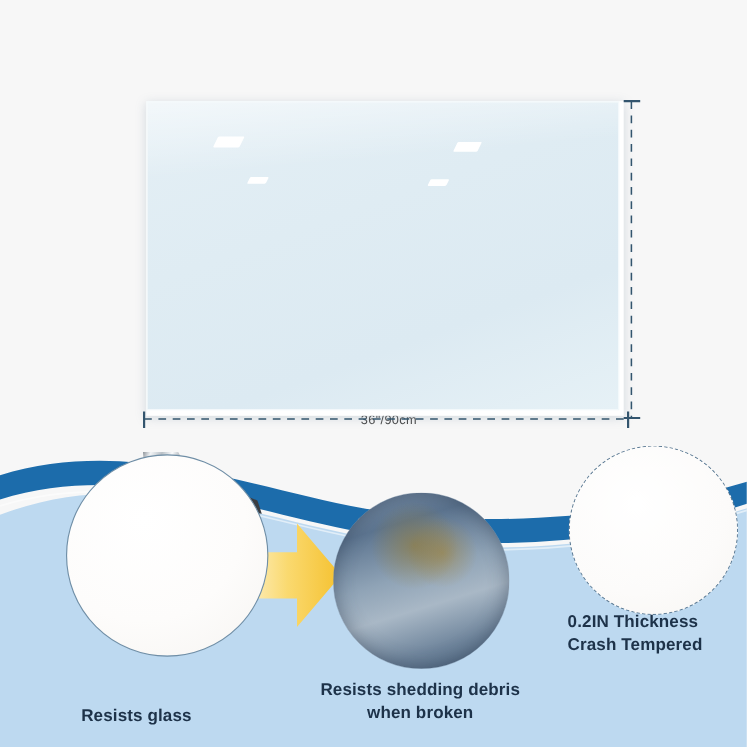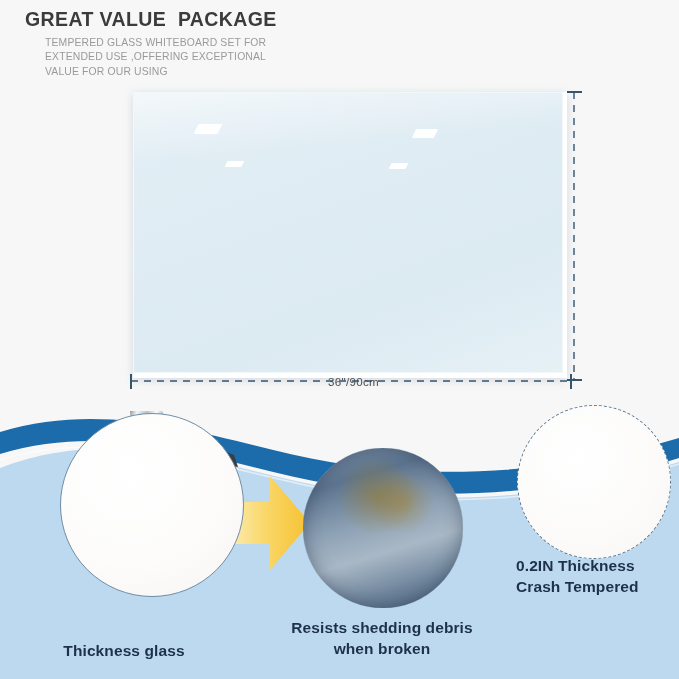--- a/index.html
+++ b/index.html
@@ -97,26 +97,20 @@
       radial-gradient(circle at 62% 34%,rgba(168,132,48,.5) 0%,rgba(168,132,48,0) 22%),
       linear-gradient(163deg,#7f94ab 0%,#5d7590 22%,#8fa3b6 46%,#a9b8c6 62%,#6f859c 82%,#49627d 100%);
     box-shadow:inset 0 0 18px rgba(30,45,65,.45);
   }
 </style>
 </head>
 <body>
 
 <div id="stage">
 
-  <div id="header">
-    <div id="title">GREAT VALUE  PACKAGE</div>
-    <div id="subtitle">TEMPERED GLASS WHITEBOARD SET FOR
-EXTENDED USE ,OFFERING EXCEPTIONAL
-VALUE FOR OUR USING</div>
-  </div>
 
   <div id="board-wrap">
     <div id="board-shadow"></div>
     <div id="board">
       <div id="board-inner"></div>
       <span class="glint g1"></span>
       <span class="glint g2"></span>
       <span class="glint g3"></span>
       <span class="glint g4"></span>
     </div>
@@ -258,19 +252,19 @@
 
       <ellipse cx="122" cy="74" rx="9" ry="7" fill="#e8b89c"></ellipse>
       <path d="M126,66 L136,62 L136,84 L124,82 Z" fill="#1c6cab"></path>
     </svg>
   </div>
 
   <div class="circ" id="circ1"></div>
   <div class="circ" id="circ2"></div>
   <div class="circ" id="circ3"></div>
 
-  <div class="feature-label" id="label-tempered">Thickness glass</div>
+  <div class="feature-label" id="label-tempered">Resists glass</div>
   <div class="feature-label" id="label-debris">Resists shedding debris
 when broken</div>
   <div class="feature-label" id="label-thick">0.2IN Thickness
 Crash Tempered</div>
 
 </div>
 
 </body></html>

